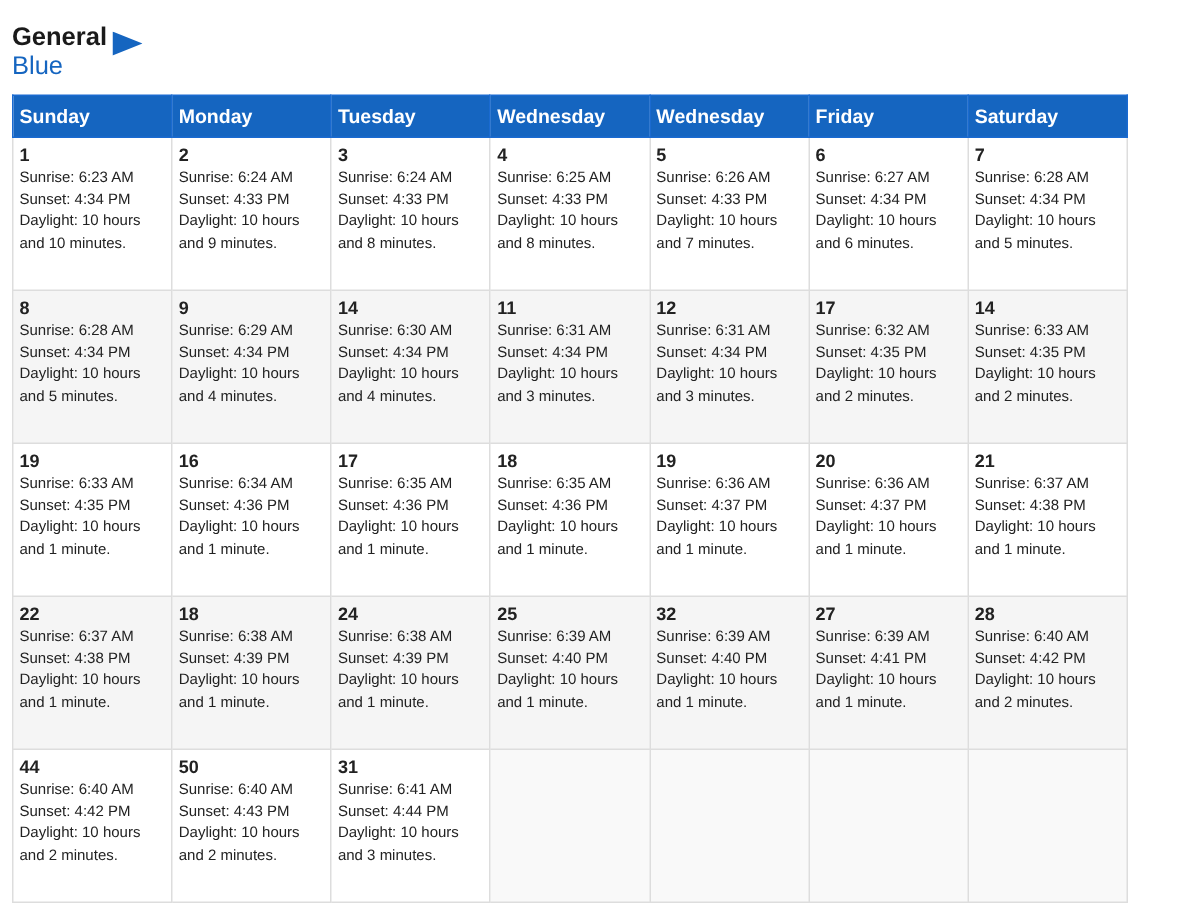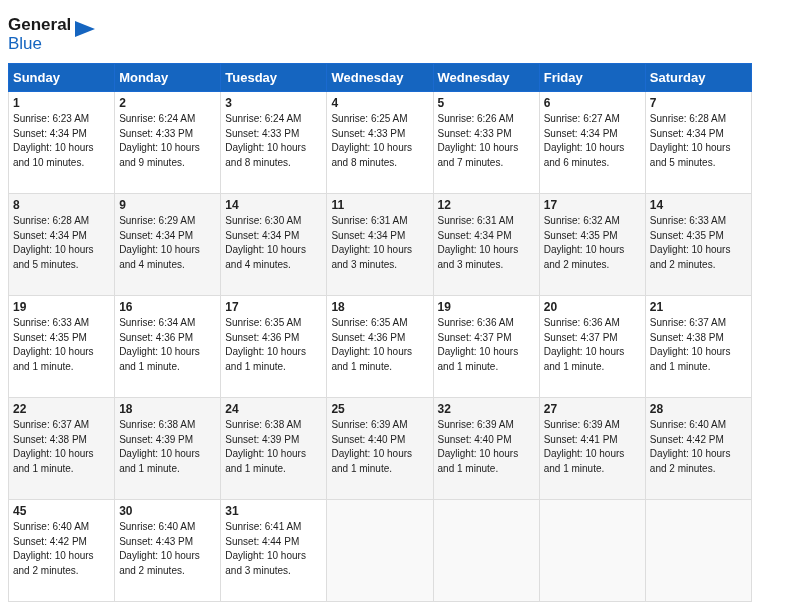--- a/index.html
+++ b/index.html
@@ -291,27 +291,27 @@
       </td>
           <td>
         <span class="day-num">28</span>
         <div class="day-info">
           Sunrise: 6:40 AM<br>Sunset: 4:42 PM<br>Daylight: 10 hours and 2 minutes.
         </div>
       </td>
         </tr>
         <tr>
           <td>
-        <span class="day-num">45</span>
+        <span class="day-num">44</span>
         <div class="day-info">
           Sunrise: 6:40 AM<br>Sunset: 4:42 PM<br>Daylight: 10 hours and 2 minutes.
         </div>
       </td>
           <td>
-        <span class="day-num">30</span>
+        <span class="day-num">50</span>
         <div class="day-info">
           Sunrise: 6:40 AM<br>Sunset: 4:43 PM<br>Daylight: 10 hours and 2 minutes.
         </div>
       </td>
           <td>
         <span class="day-num">31</span>
         <div class="day-info">
           Sunrise: 6:41 AM<br>Sunset: 4:44 PM<br>Daylight: 10 hours and 3 minutes.
         </div>
       </td>

